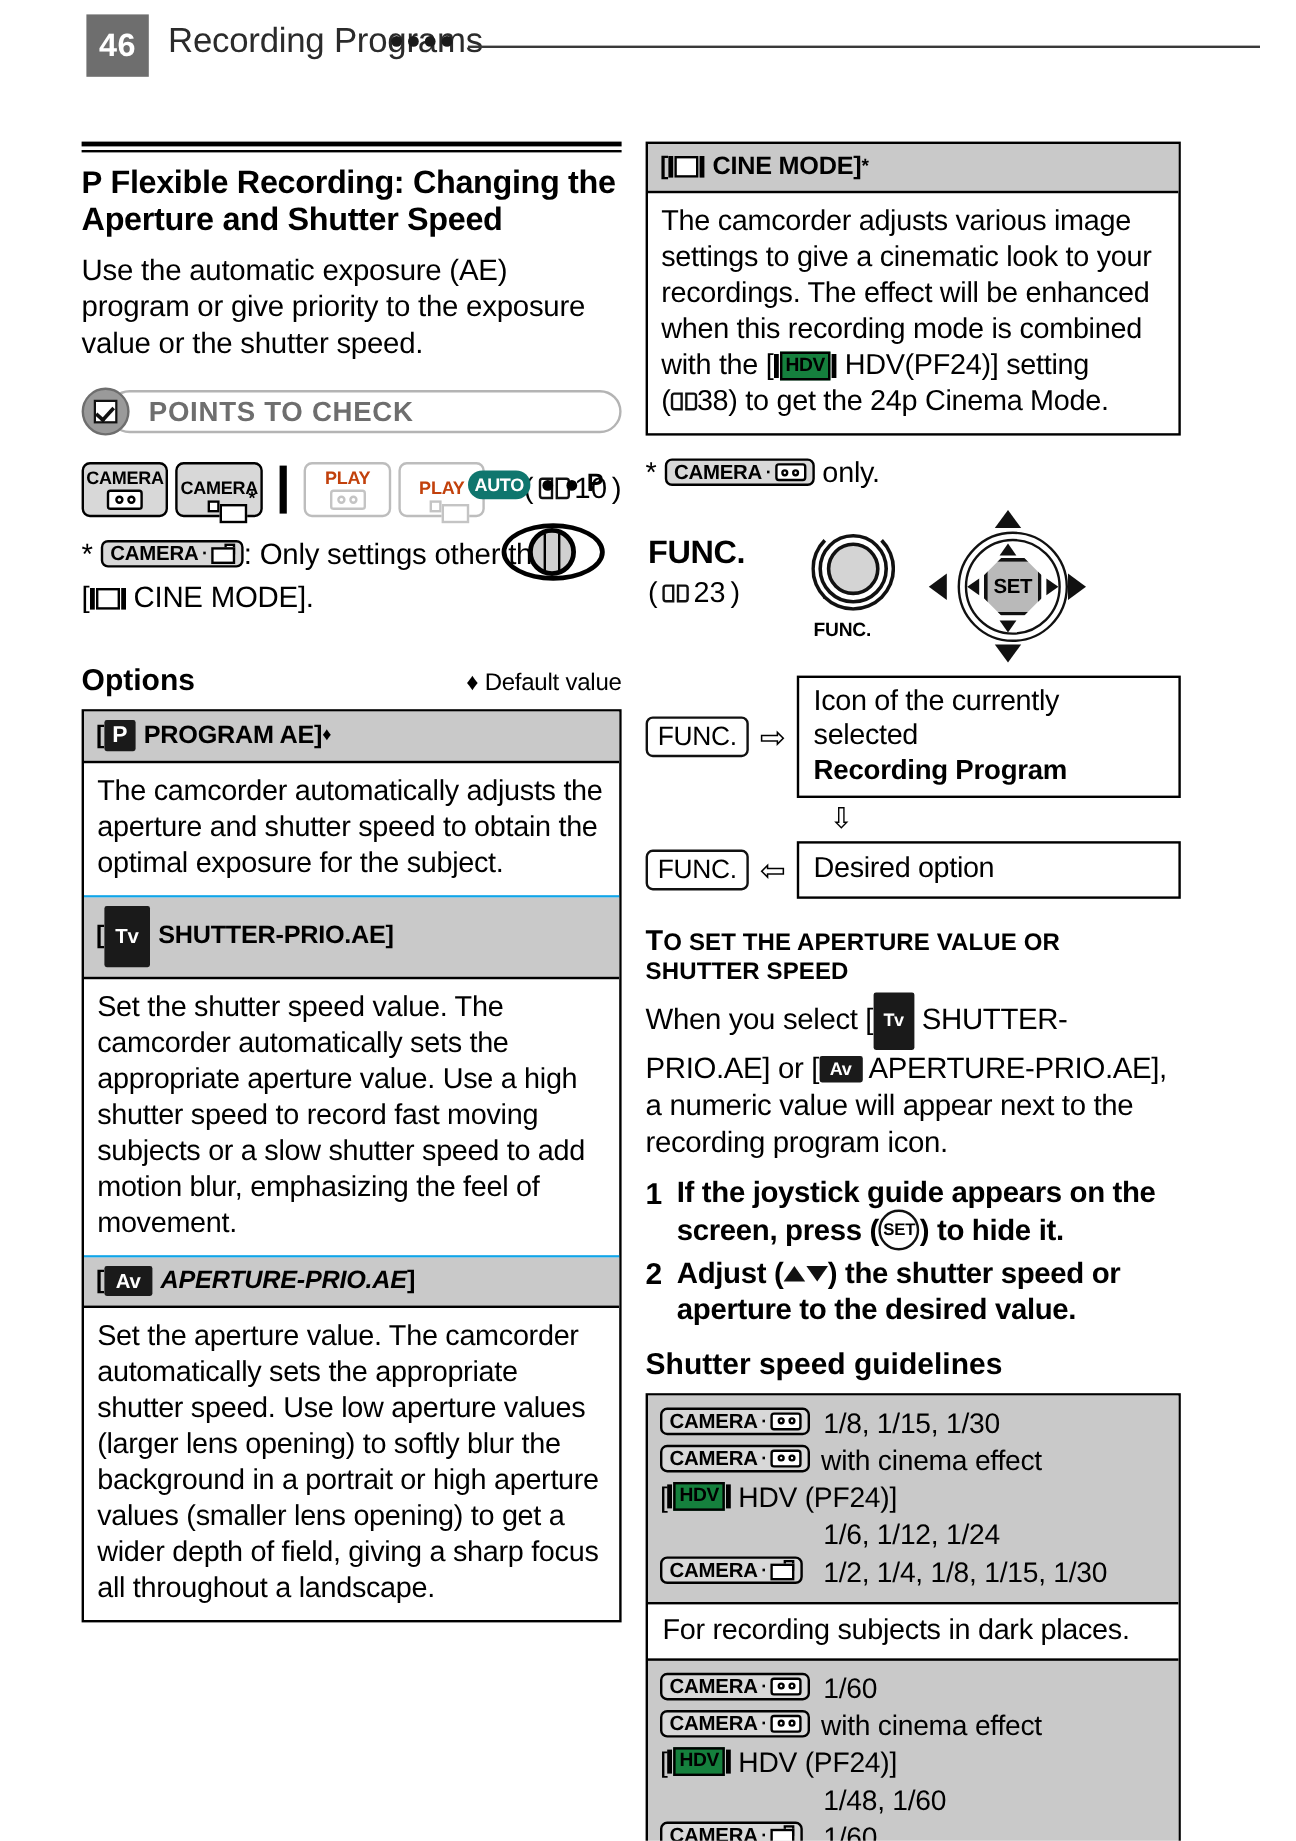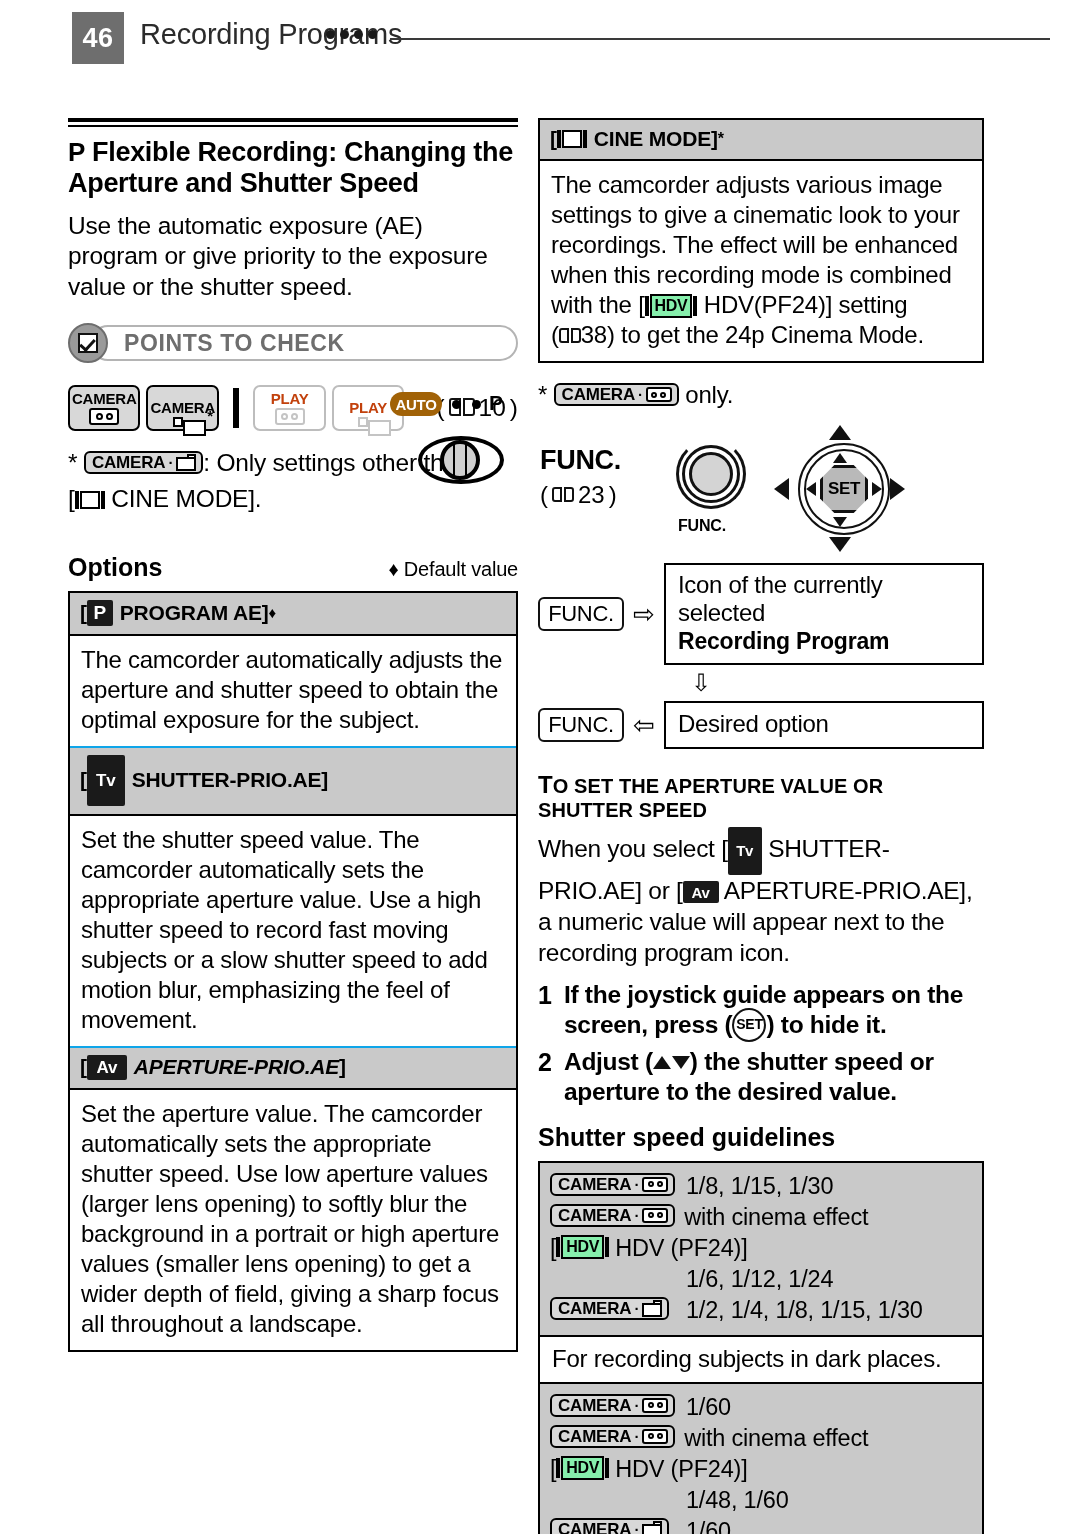--- a/index.html
+++ b/index.html
@@ -234,21 +234,21 @@
   
   .switch-art {
     position: absolute;
     left: 390px; top: 392px;
     width: 120px; height: 100px;
   }
   .auto-badge {
     position: absolute;
     left: 0; top: 0;
     width: 52px; height: 24px;
-    background: #a16207;
+    background: #0f766e;
     border-radius: 12px;
     color: #fff;
     font-size: 15px;
     font-weight: bold;
     display: flex;
     align-items: center;
     justify-content: center;
     letter-spacing: -.3px;
   }
   .sw-dot {
@@ -381,21 +381,21 @@
     gap: 1px;
     position: relative;
     top: -1px;
   }
   .hdv .sp {
     width: 4px; height: 20px;
     background: #000;
   }
   .hdv .bx {
     border: 2.5px solid #000;
-    background: #86efac;
+    background: #15803d;
     font-size: 16px;
     font-weight: bold;
     line-height: 1;
     padding: 2px 3px;
     letter-spacing: -.3px;
   }
 
   
   .tape {
     width: 30px; height: 17px;

